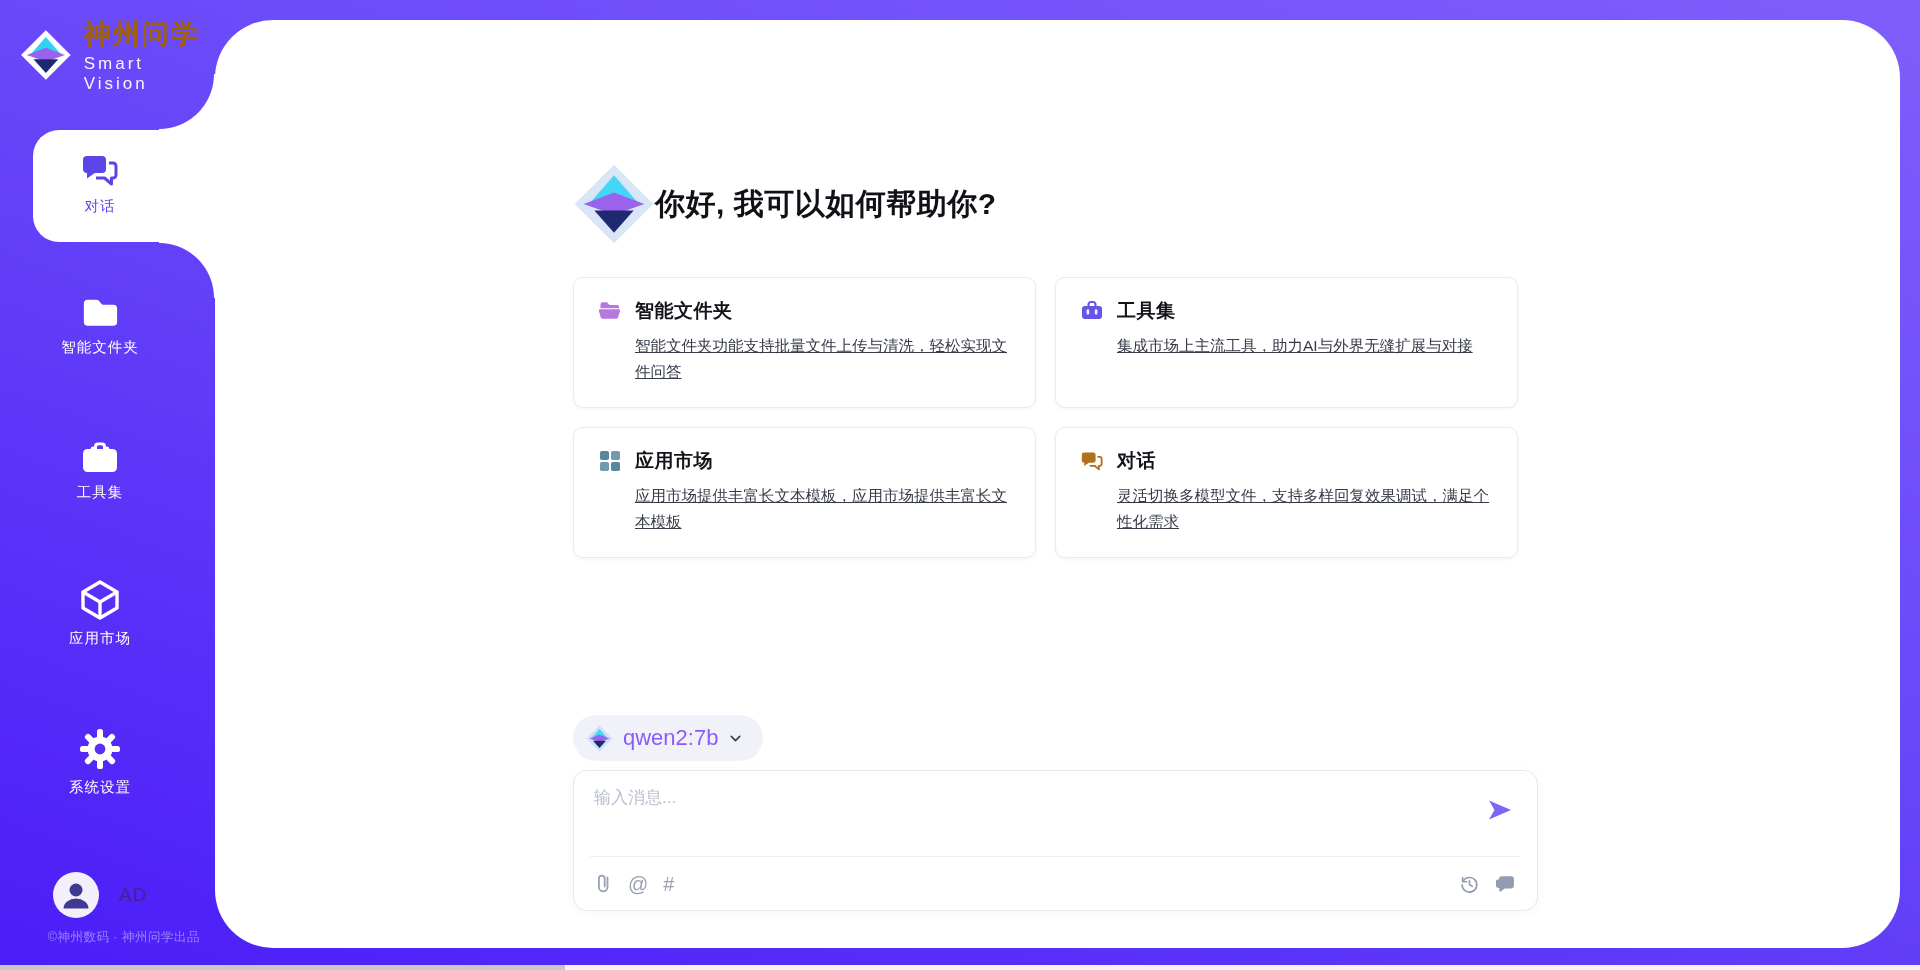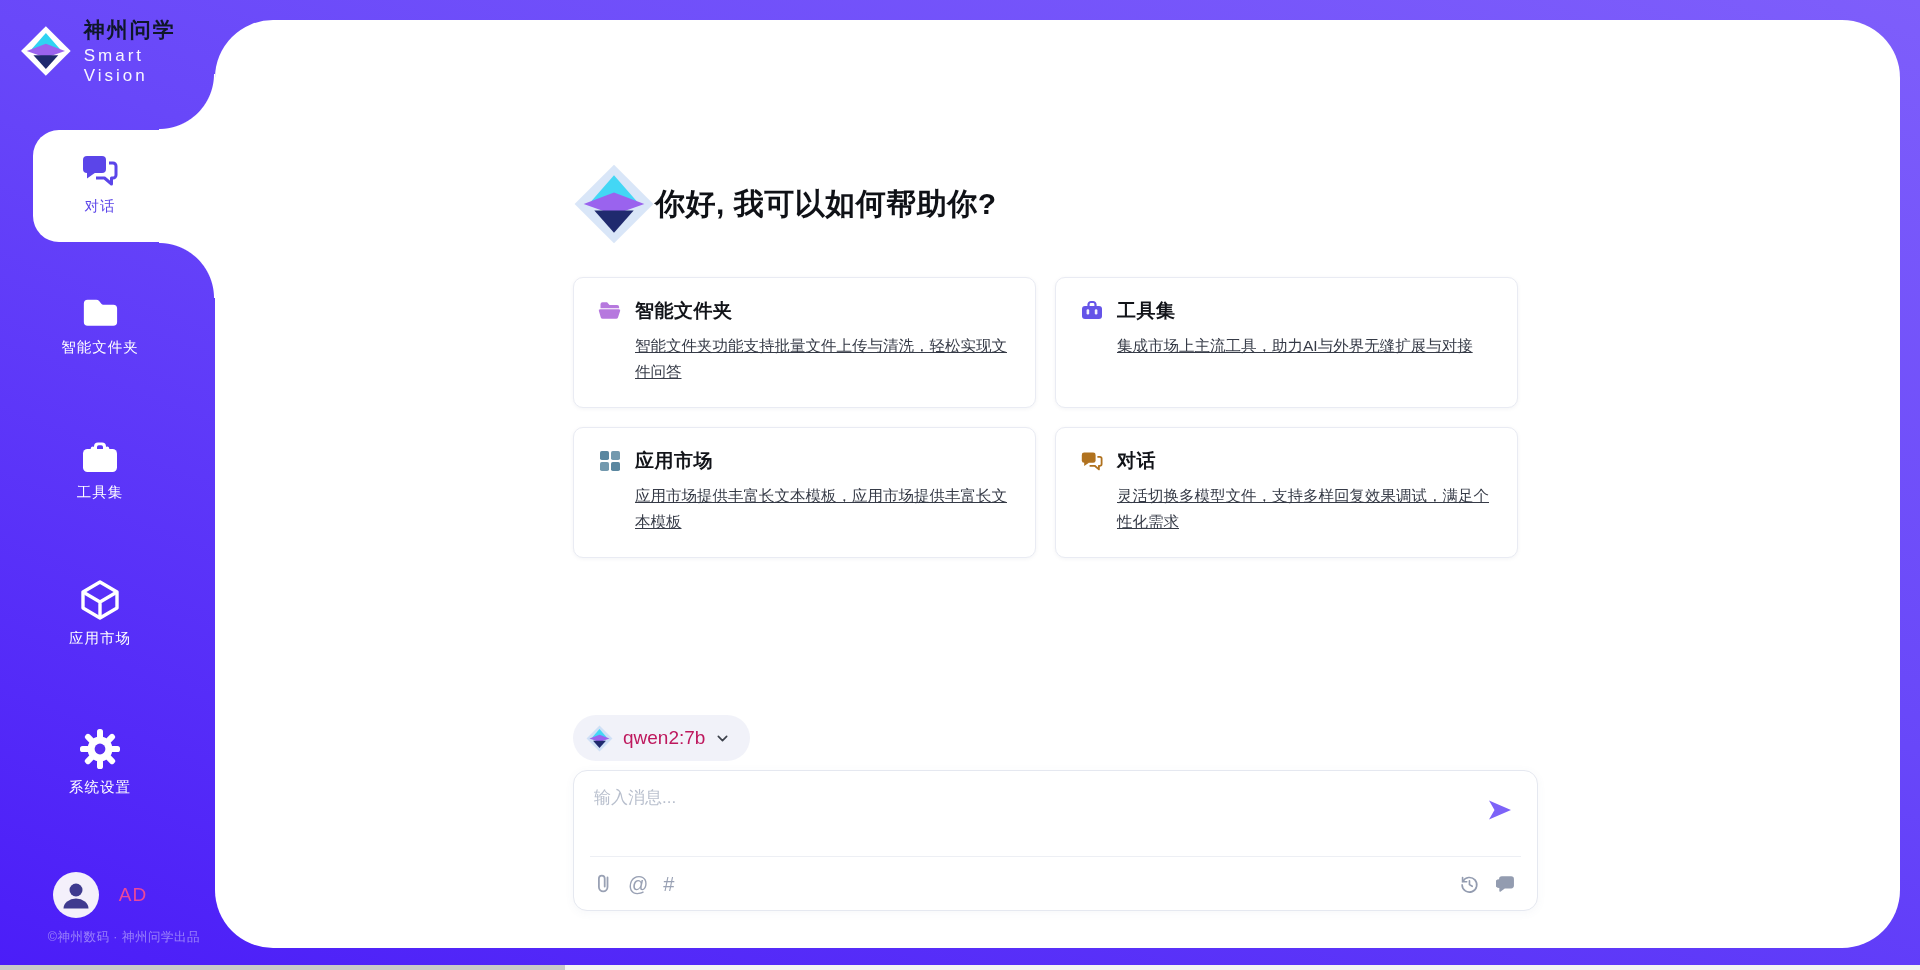--- a/index.html
+++ b/index.html
@@ -5,39 +5,39 @@
   * { margin:0; padding:0; box-sizing:border-box; }
   html,body { width:1920px; height:970px; overflow:hidden;
     font-family:"Liberation Sans","DejaVu Sans",sans-serif; }
   body { background:linear-gradient(200deg,#7e5efb 0%,#6847f9 45%,#4b1df8 100%); position:relative; }
 
   
   .sidebar { position:absolute; left:0; top:0; width:215px; height:970px; z-index:2; }
   .brand { position:absolute; left:20px; top:16px; display:flex; align-items:center; gap:12px; }
   .brand svg { width:52px; height:52px; }
   .brand-text { display:flex; flex-direction:column; gap:2px; }
-  .brand-name { color:#0f172a; font-size:21px; font-weight:700; letter-spacing:2px; }
+  .brand-name { color:#a16207; font-size:27px; font-weight:700; letter-spacing:2px; }
   .brand-sub { color:rgba(255,255,255,.95); font-size:17px; letter-spacing:3px; }
 
   .tab-bg { position:absolute; left:33px; right:0; top:130px; height:112px; background:#fff;
     border-radius:26px 0 0 26px; }
   .tab-bg::before { content:""; position:absolute; right:0; top:-56px; width:56px; height:56px;
     background:radial-gradient(circle 56px at 0 0, rgba(255,255,255,0) 54.5px, #fff 55.5px); }
   .tab-bg::after { content:""; position:absolute; right:0; bottom:-56px; width:56px; height:56px;
     background:radial-gradient(circle 56px at 0 100%, rgba(255,255,255,0) 54.5px, #fff 55.5px); }
 
   .nav-item { position:absolute; left:0; width:200px; display:flex; flex-direction:column;
     align-items:center; gap:7px; color:#fff; cursor:pointer; z-index:3; }
   .nav-item .nav-label { font-size:14.5px; letter-spacing:1px; }
   .nav-item.active { color:#5b45e9; }
   .ni-1 { top:150px; } .ni-2 { top:293px; } .ni-3 { top:438px; } .ni-4 { top:578px; } .ni-5 { top:727px; }
 
   .user-chip { position:absolute; left:0; top:872px; width:200px; display:flex; align-items:center;
     justify-content:center; gap:20px; cursor:pointer; }
-  .user-chip .uname { color:#ec4899; font-size:19px; letter-spacing:1px; }
+  .user-chip .uname { color:#4c1d95; font-size:19px; letter-spacing:1px; }
   .side-footer { position:absolute; left:0; top:929px; width:200px; text-align:right;
     color:rgba(255,255,255,.42); font-size:12.5px; letter-spacing:.5px; }
 
   
   .panel { position:absolute; left:215px; top:20px; right:20px; bottom:22px; background:#fff;
     border-radius:58px; z-index:1; }
 
   .hero { position:absolute; left:358px; top:143px; display:flex; align-items:center; }
   .hero svg { width:82px; height:82px; }
   .hero h1 { font-size:30px; font-weight:700; color:#0f1116; letter-spacing:.5px; }
@@ -48,21 +48,21 @@
     box-shadow:0 1px 4px rgba(20,30,80,.05); padding:20px 24px; cursor:pointer; }
   .card-head { display:flex; align-items:center; gap:13px; }
   .card-head svg { width:24px; height:24px; flex:0 0 auto; }
   .card-title { font-size:19px; font-weight:700; color:#121419; letter-spacing:.5px; }
   .card-desc { margin:9px 0 0 37px; font-size:15.5px; color:#363b47; line-height:1.65;text-decoration:underline; }
 
   .model-pill { position:absolute; left:358px; top:695px; height:46px; display:inline-flex;
     align-items:center; gap:10px; padding:0 20px 0 13px; border-radius:23px; background:#f1f2f9;
     cursor:pointer; }
   .model-pill svg.mini { width:27px; height:27px; }
-  .model-name { font-size:19px; color:#be185d;text-align:right; }
+  .model-name { font-size:22px; color:#8b5cf6;text-align:right; }
   .model-pill .chev { width:15px; height:15px; color:#3c414b; }
 
   .composer { position:absolute; left:358px; top:750px; width:965px; height:141px;
     border:1px solid #e5e8f0; border-radius:14px; background:#fff;
     box-shadow:0 2px 10px rgba(80,90,130,.05); }
   .composer textarea { position:absolute; left:0; top:0; width:100%; height:84px; border:none;
     outline:none; resize:none; background:transparent; padding:15px 70px 0 20px; font-size:17px;
     color:#23262d; font-family:inherit; }
   .composer textarea::placeholder { color:#b8bfcd; }
   .send-btn { position:absolute; right:24px; top:26px; width:26px; height:26px; cursor:pointer;

